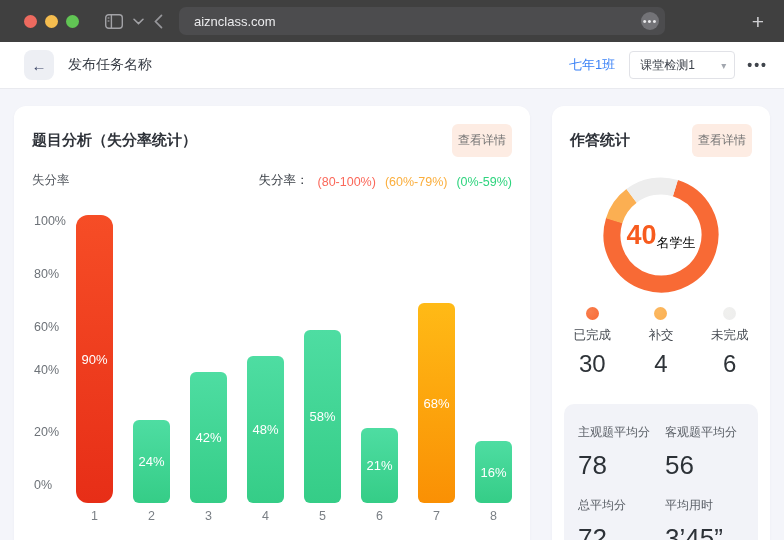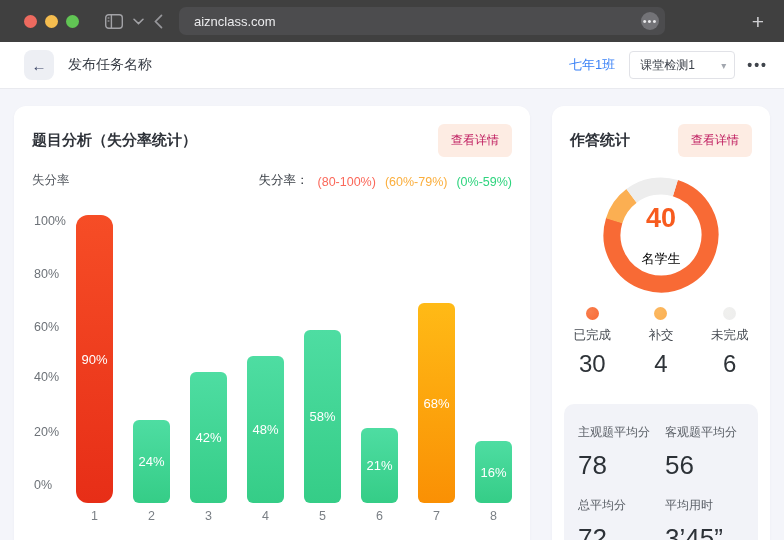--- a/index.html
+++ b/index.html
@@ -35,21 +35,21 @@
   .hdr-more { margin-left:12px; color:#40454c; font-size:14px; letter-spacing:2px; font-weight:700; }
 
   
   .page { height:451px; padding:17px 14px 0 14px; display:flex; gap:22px; overflow:hidden; }
   .card { background:#fff; border-radius:12px; height:470px; box-shadow:0 1px 3px rgba(40,50,80,.04); }
   .card.left { width:516px; }
   .card.right { flex:1; }
 
   .card-head { display:flex; align-items:center; justify-content:space-between; padding:18px 18px 0 18px; }
   .card-title { font-size:15px; font-weight:700; color:#2e3239; }
-  .detail-btn { background:#fdece3; color:#be185d; font-size:12px; padding:8px 13px; border:none;
+  .detail-btn { background:#fdece3; color:#737373; font-size:12px; padding:8px 6px; border:none;
                 border-radius:6px; font-weight:500; }
 
   
   .legend-row { display:flex; align-items:center; justify-content:space-between; padding:0 18px; margin-top:15px; }
   .axis-title { font-size:12.5px; color:#51565d; }
   .bins { display:flex; align-items:flex-end; gap:9px; font-size:12.5px; }
   .bins-label { color:#3c4148; }
   .bin-item { font-weight:500; }
 
   
@@ -57,21 +57,21 @@
   .ytick { position:absolute; left:20px; font-size:12.5px; color:#6d7278; height:14px; line-height:14px; }
   .bars { position:absolute; left:62px; width:436px; top:0; height:306px;
           display:flex; justify-content:space-between; align-items:flex-end; }
   .bar { width:37px; border-radius:6px; display:flex; align-items:center; justify-content:center; }
   .bar-label { color:#fff; font-size:13px; font-weight:500; }
   .xticks { position:absolute; left:62px; width:436px; top:312px; display:flex; justify-content:space-between; }
   .xtick { width:37px; text-align:center; font-size:12.5px; color:#7a7f85; }
 
   
   .donut-wrap { display:flex; justify-content:center; margin-top:20px; position:relative; }
-  .donut-center { position:absolute; top:0; left:0; right:0; height:116px; display:flex; flex-direction:column;
+  .donut-center { position:absolute; top:0; left:0; right:0; height:116px; display:flex; flex-direction:row;
                   align-items:center; justify-content:center; pointer-events:none; }
   .donut-total { font-size:27px; font-weight:700; color:#f75b1e; }
   .donut-sub { font-size:13px; color:#000000; margin-top:16px; }
 
   
   .d-legend { display:grid; grid-template-columns:1fr 1fr 1fr; margin-top:14px; padding:0 6px; }
   .d-item { display:flex; flex-direction:column; align-items:center; }
   .d-dot { width:13px; height:13px; border-radius:50%; }
   .d-label { font-size:12.5px; color:#474c53; margin-top:7px; }
   .d-value { font-size:24px; color:#2e3338; font-weight:500; margin-top:6px; }
@@ -177,21 +177,21 @@
           <span class="xtick">2</span>
           <span class="xtick">3</span>
           <span class="xtick">4</span>
           <span class="xtick">5</span>
           <span class="xtick">6</span>
           <span class="xtick">7</span>
           <span class="xtick">8</span>
         </div>
     <span class="ytick" style="top: 281px;">0%</span>
         <span class="ytick" style="top: 228.2px;">20%</span>
-        <span class="ytick" style="top: 173px;">40%</span>
+        <span class="ytick" style="top: 166px;">40%</span>
         <span class="ytick" style="top: 122.6px;">60%</span>
         <span class="ytick" style="top: 69.8px;">80%</span>
         <span class="ytick" style="top: 17px;">100%</span>
       </div>
   </div>
 
   <div class="card right">
     <div class="card-head">
       <span class="card-title">作答统计</span>
       <button class="detail-btn">查看详情</button>

